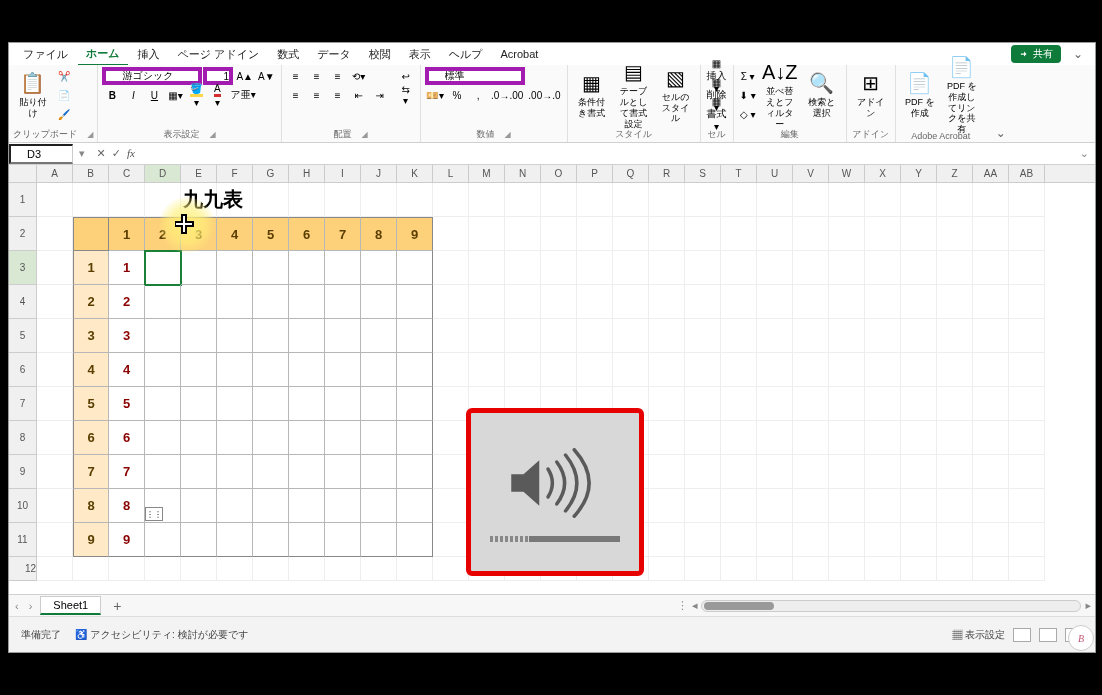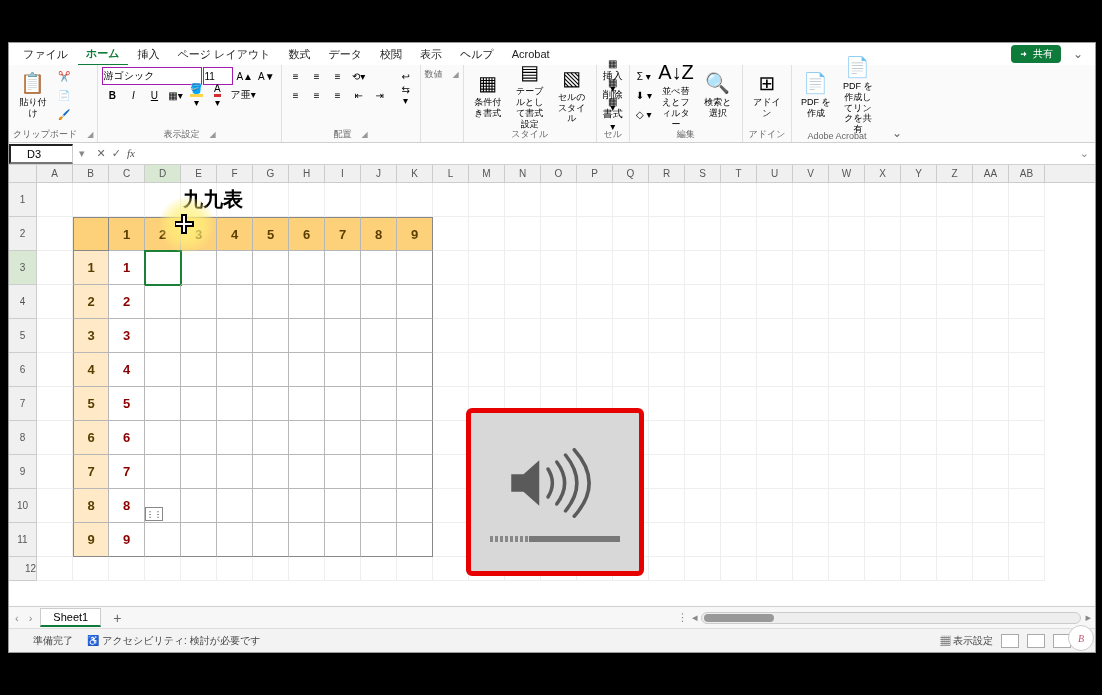--- a/index.html
+++ b/index.html
@@ -19,21 +19,21 @@
   .rgroup { display: flex; flex-direction: column; border-right: 1px solid #e0e0e0; padding: 2px 4px 0 4px; }
   .rgroup-body { flex: 1; display: flex; align-items: flex-start; gap: 2px; }
   .rgroup-label { font-size: 9px; color: #666; text-align: center; padding: 1px 0; display: flex; justify-content: center; align-items: center; gap: 10px; }
   .rgroup-label .launcher { font-size: 8px; color: #999; }
   .rbtn { display: flex; flex-direction: column; align-items: center; justify-content: center; padding: 2px 4px; cursor: pointer; border-radius: 3px; min-width: 20px; }
   .rbtn-big { width: 40px; height: 56px; font-size: 9px; text-align: center; line-height: 1.2; }
   .rbtn-big .ico { font-size: 20px; margin-bottom: 2px; }
   .rbtn-sm { height: 18px; font-size: 10px; padding: 0 2px; display: flex; align-items: center; }
   .col { display: flex; flex-direction: column; gap: 1px; }
   .row { display: flex; gap: 1px; align-items: center; }
-  select, input.combo { font-size: 10px; height: 18px; border: 1px solid #a21caf; background: #fff; }
+  select, input.combo { font-size: 10px; height: 18px; border: 4px solid #a21caf; background: #fff; padding-left: 16px; }
   .font-name { width: 100px; }
   .font-size { width: 30px; }
   .num-fmt { width: 100px; }
   
   .fbar { display: flex; align-items: center; height: 22px; border-bottom: 1px solid #d0d0d0; background: #fff; }
   .namebox { width: 64px; border-right: 1px solid #ccc; padding: 2px 16px; font-size: 11px; }
   .fx-btns { display: flex; gap: 6px; padding: 0 6px; color: #666; }
   .fx-btns span { cursor: pointer; }
   .fx-label { font-style: italic; font-family: serif; color: #555; }
   .formula-input { flex: 1; border: none; outline: none; padding: 2px 4px; font-size: 11px; }
@@ -75,37 +75,37 @@
   .vol-bar .rest { position: absolute; left: 30%; right: 0; top: 0; bottom: 0; background: #787878; }
   
   .sheetbar { height: 22px; display: flex; align-items: center; border-top: 1px solid #d0d0d0; background: #f7f7f7; font-size: 11px; padding: 0 4px; gap: 6px; }
   .sheetbar .nav { color: #888; cursor: pointer; padding: 0 2px; }
   .sheet-tab { padding: 2px 12px; background: #fff; border: 1px solid #ccc; border-bottom: 2px solid #0f7b3a; cursor: pointer; }
   .sheet-add { color: #666; font-size: 14px; cursor: pointer; padding: 0 6px; }
   .hscroll { flex: 1; display: flex; justify-content: flex-end; align-items: center; gap: 4px; }
   .hscroll .track { width: 380px; height: 12px; background: #eee; border: 1px solid #ccc; position: relative; border-radius: 6px; }
   .hscroll .thumb { position: absolute; left: 2px; top: 1px; width: 70px; height: 8px; background: #999; border-radius: 4px; }
   
-  .statusbar { height: 24px; background: #f3f3f3; border-top: 1px solid #ddd; display: flex; align-items: center; font-size: 10px; color: #444; padding: 0 24px; gap: 14px; overflow: hidden; }
+  .statusbar { height: 36px; background: #f3f3f3; border-top: 1px solid #ddd; display: flex; align-items: center; font-size: 10px; color: #444; padding: 0 12px; gap: 14px; overflow: hidden; }
   .statusbar .right { margin-left: auto; display: flex; gap: 8px; }
   .viewbtn { width: 18px; height: 14px; border: 1px solid #aaa; background: #fff; cursor: pointer; }
   .logo-badge { position: absolute; right: 8px; bottom: 44px; width: 26px; height: 26px; border-radius: 50%; background: #fff; border: 1px solid #ccc; display: flex; align-items: center; justify-content: center; font-size: 10px; font-style: italic; color: #c0556f; z-index: 60; font-family: serif; }
 </style>
 </head>
 <body>
 
 <div class="letterbox-top"></div>
 
 <div class="app">
 
   <div class="menubar">
     <span class="tab">ファイル</span>
     <span class="tab active">ホーム</span>
     <span class="tab">挿入</span>
-    <span class="tab">ページ レイアウト</span>
+    <span class="tab">ページ アドイン</span>
     <span class="tab">数式</span>
     <span class="tab">データ</span>
     <span class="tab">校閲</span>
     <span class="tab">表示</span>
     <span class="tab">ヘルプ</span>
     <span class="tab">Acrobat</span>
     <div class="share-btn">
       <svg viewBox="0 0 16 16">
           <path d="M12 8l-4-4v3H3v2h5v3z"></path>
         </svg>
@@ -196,20 +196,32 @@
           <span class="rbtn rbtn-sm"><span>⇆</span>▾</span>
         </div>
       </div>
       <div class="rgroup-label">
           <span>配置</span>
           <span class="launcher">◢</span>
         </div>
     </div>
 
     <div class="rgroup">
+      <div class="rgroup-body">
+        <div class="col">
+          <input class="combo num-fmt" value="標準" style="">
+          <div class="row">
+            <span class="rbtn rbtn-sm">💴▾</span>
+            <span class="rbtn rbtn-sm">%</span>
+            <span class="rbtn rbtn-sm">,</span>
+            <span class="rbtn rbtn-sm">.0→.00</span>
+            <span class="rbtn rbtn-sm">.00→.0</span>
+          </div>
+        </div>
+      </div>
       <div class="rgroup-label">
           <span>数値</span>
           <span class="launcher">◢</span>
         </div>
     </div>
 
     <div class="rgroup">
       <div class="rgroup-body">
         <div class="rbtn rbtn-big">
             <span class="ico">▦</span>

